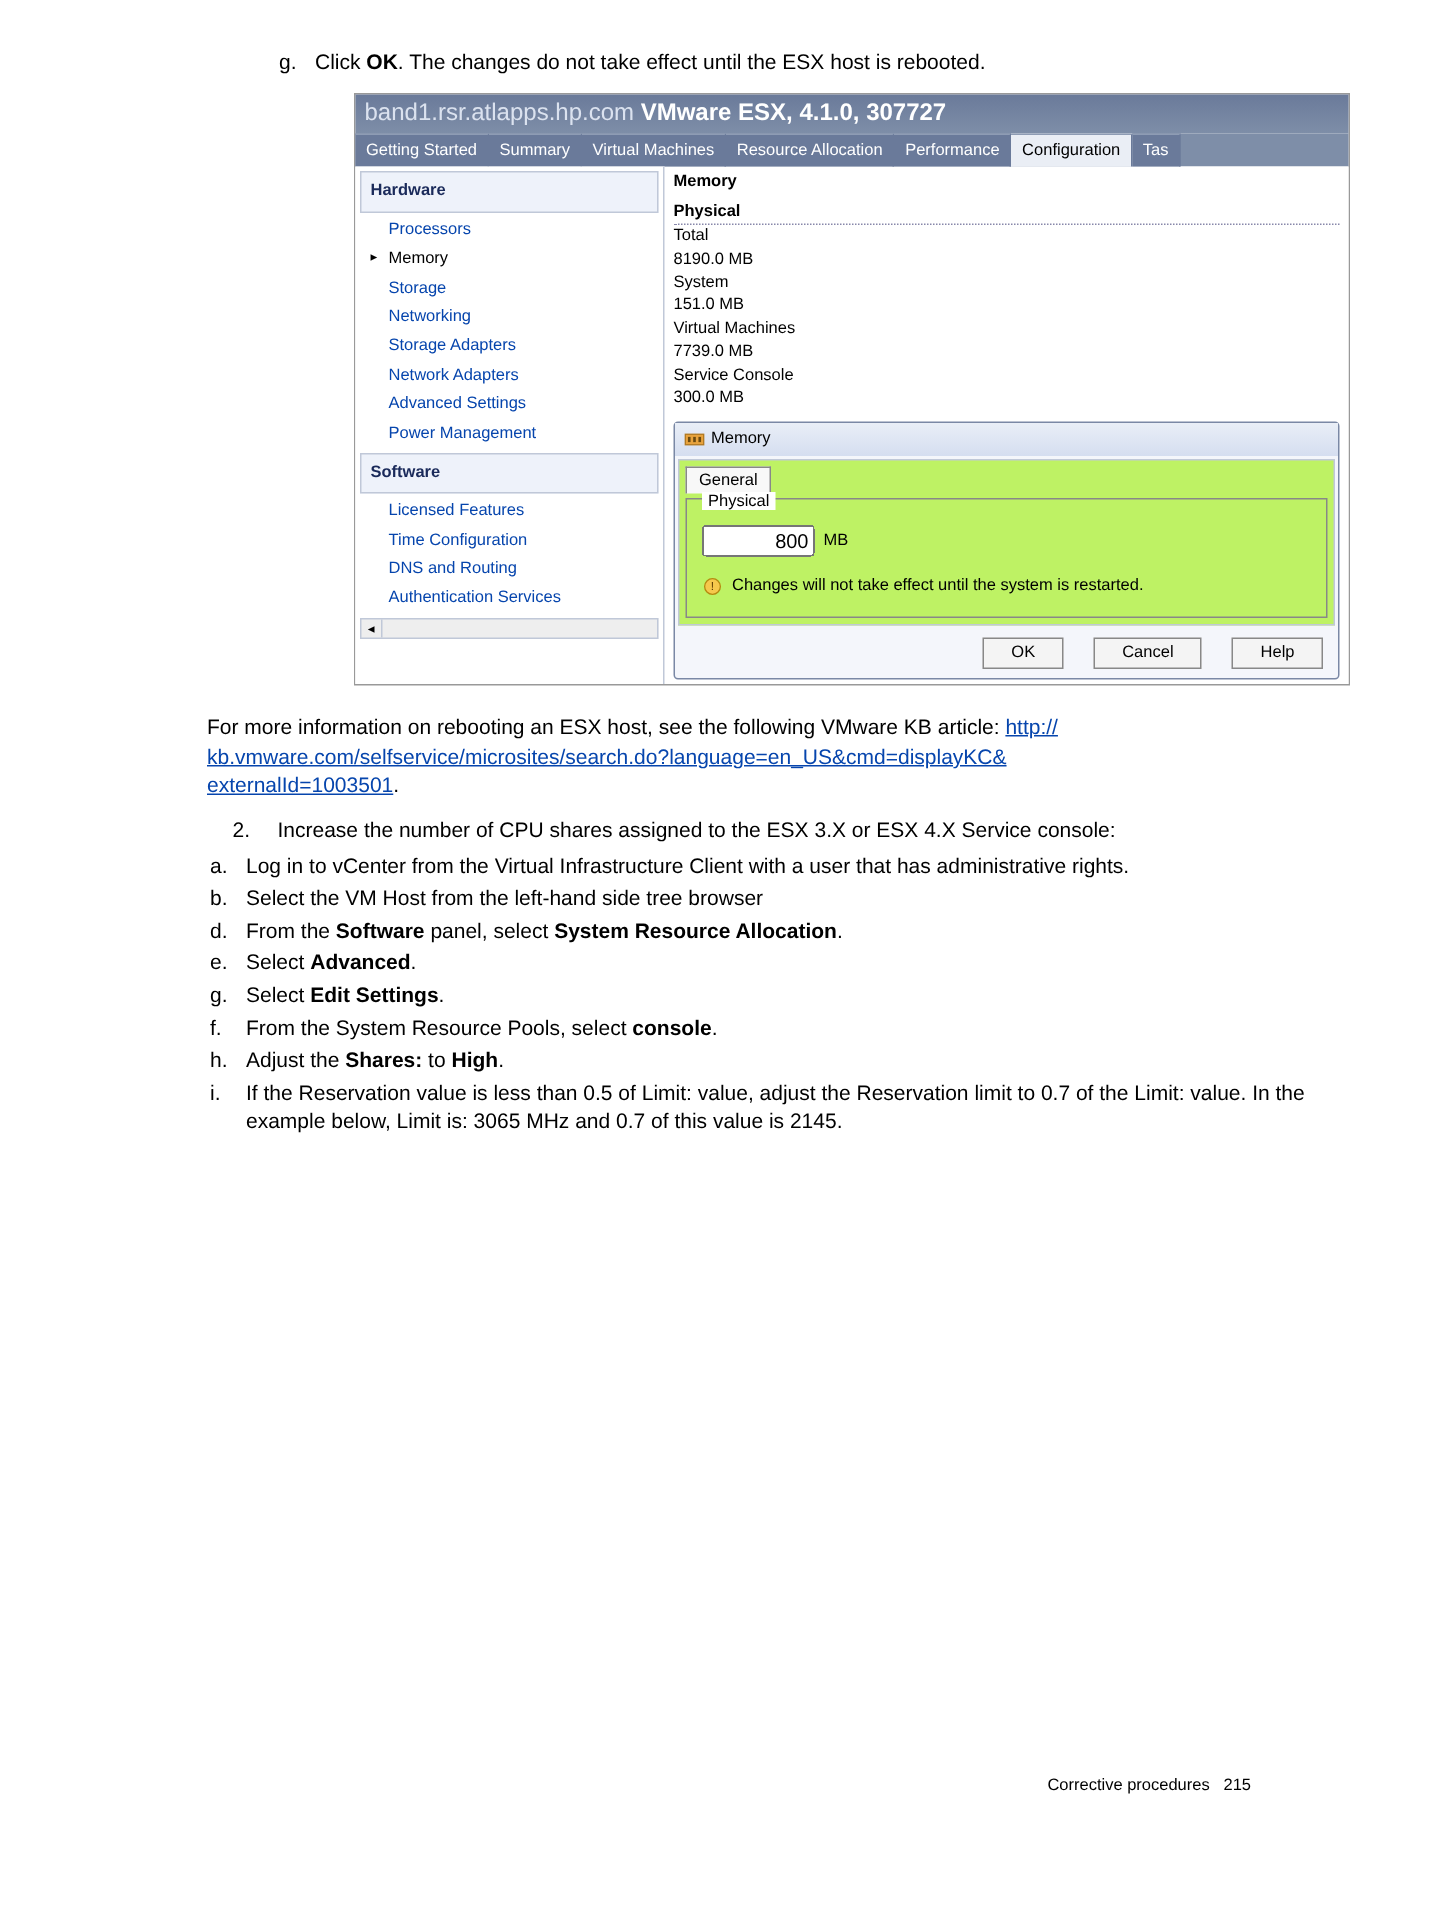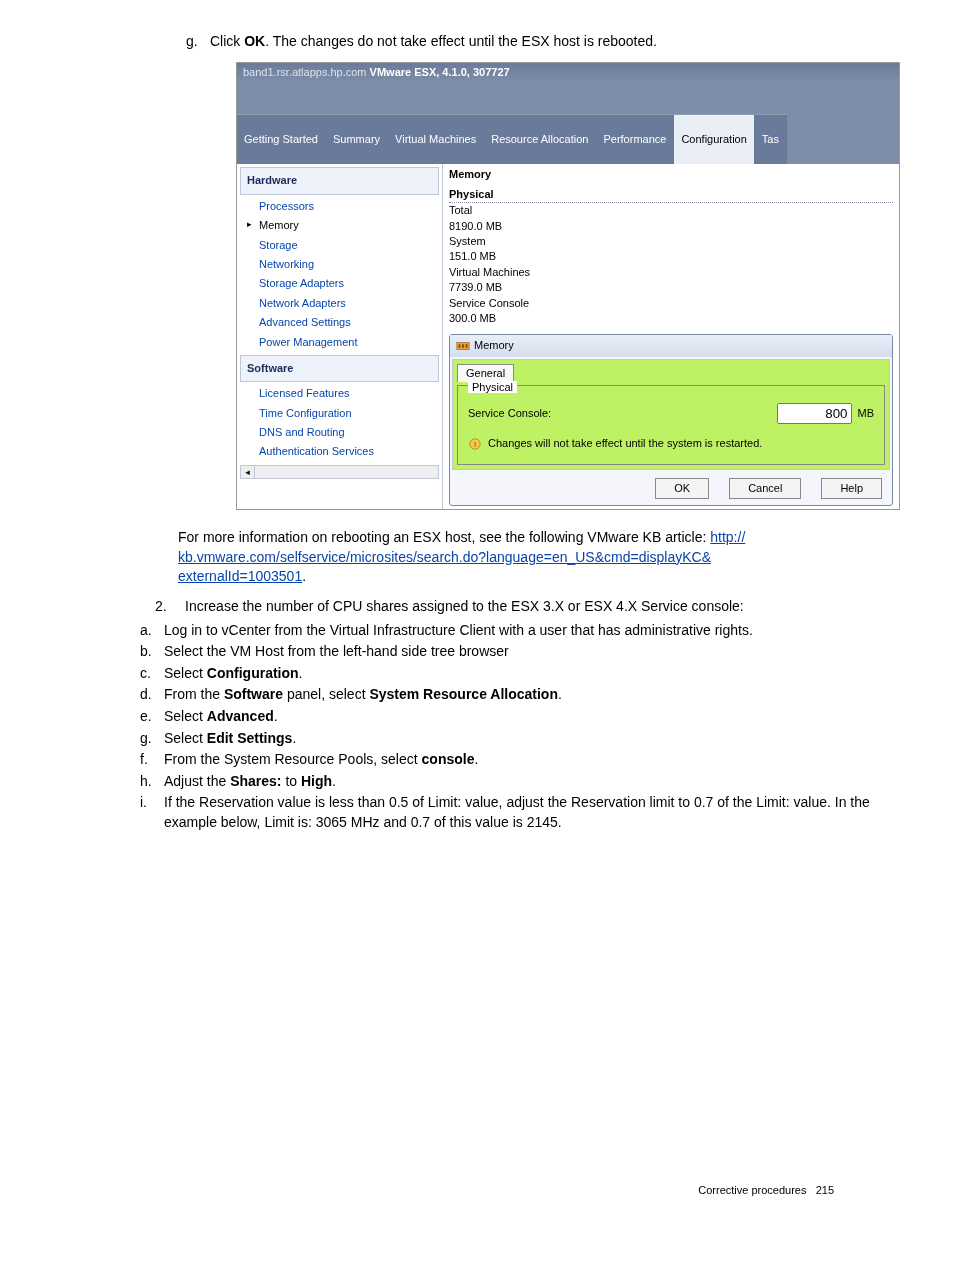--- a/index.html
+++ b/index.html
@@ -1,24 +1,24 @@
 <!DOCTYPE html>
 <html><head>
 <meta charset="utf-8">
 <style>
   * { box-sizing: border-box; margin: 0; padding: 0; }
   body { font-family: Arial, Helvetica, sans-serif; background: #fff; width: 954px; margin: 0 auto; padding: 32px 60px; font-size: 14px; color: #000; line-height: 1.4; }
   .step-g { margin-left: 126px; margin-bottom: 10px; }
   .letter { float: left; width: 24px; }
   .bold { font-weight: bold; }
   .screenshot { margin: 8px 0 18px 176px; width: 664px; border: 1px solid #999; background:#fff; font-size:11px; font-family: Tahoma, Verdana, sans-serif; }
-  .ss-titlebar { background: linear-gradient(to bottom,#6a7a9a,#7e8ea8); color:#fff; padding:2px 6px; font-size:11px; font-weight:bold; }
+  .ss-titlebar { background: linear-gradient(to bottom,#6a7a9a,#7e8ea8); color:#fff; padding:2px 6px; font-size:16px; font-weight:bold; }
   .ss-titlebar .host { font-weight:normal; color:#dbe2ef; filter:blur(.3px); }
   .ss-tabs { background:#7e8ea8; display:flex; color:#fff; font-size:11px; }
-  .ss-tab { padding:17px 7px; border-right:1px solid #6a7a9a; background:#6a7a9a; border-top:1px solid #8e9cb4; cursor:pointer;margin-top:32px;}
+  .ss-tab { padding:3px 7px; border-right:1px solid #6a7a9a; background:#6a7a9a; border-top:1px solid #8e9cb4; cursor:pointer;}
   .ss-tab.active { background:#eaeef5; color:#000; }
   .ss-body { display:flex; background:#fff; }
   .ss-left { width:206px; border-right:1px solid #c0c8d8; background:#fff; }
   .ss-section-head { background:#eef2fa; border:1px solid #c0c8d8; margin:3px 3px 2px 3px; padding:5px 6px; font-weight:bold; color:#1a2a5a; }
   .ss-link { color:#0645ad; padding:2px 0 2px 22px; cursor:pointer; }
   .ss-link.current::before { content:"▸"; position:absolute; margin-left:-12px; color:#000; font-size:9px;}
   .ss-link.current { color:#000; }
   .ss-right { flex:1; padding:3px 6px; position:relative; }
   .ss-h { font-weight:bold; }
   .ss-h2 { font-weight:bold; border-bottom:1px dotted #88a; margin-top:4px; }
@@ -33,21 +33,21 @@
   .fieldset-legend { position:relative; top:-14px; background:#fff; padding:0 4px; }
   .svc-row { display:flex; align-items:center; gap:6px; margin-top:-6px;}
   .svc-row .lbl { flex:1; }
   .svc-row input { width:75px; text-align:right; padding:1px 2px;}
   .warn-row { display:flex; align-items:center; gap:6px; margin-top:12px; }
   .warn-icon { width:14px; height:14px; }
   .dlg-buttons { display:flex; justify-content:flex-end; gap:20px; padding:6px 10px;}
   .btn { border:1px solid #888; background:#f4f4f4; padding:2px 18px; font-size:11px; cursor:pointer;}
   .scroller { background:#eee; border:1px solid #c0c8d8; margin:3px; height:14px; display:flex; align-items:center;}
   .scroll-left { width:14px; text-align:center; font-size:9px; border-right:1px solid #c0c8d8;}
-  .para { margin: 4px 0 10px 118px; }
+  .para { margin: 4px 0 10px 78px; }
   a.kb { color:#0645ad; text-decoration:underline; }
   .step2 { margin-left: 95px; margin-top:6px; display:flex;}
   .step2 .num { width:30px;}
   .substeps { margin-left:80px; margin-top:4px; }
   .sub { margin-bottom:2px; }
   .sub .sl { display:inline-block; width:24px; vertical-align:top;}
   .sub .st { display:inline-block; width:calc(100% - 30px); vertical-align:top;}
   .footer { position:absolute; bottom:34px; right:60px; font-size:11px;text-align:center;}
   .pagewrap { position:relative; min-height:1200px;}
   .mem-icon { width:14px; height:14px; fill:#e8a33d;}
@@ -131,21 +131,20 @@
                 <rect x="7" y="6" width="2" height="4" fill="#6b4a10"></rect>
                 <rect x="11" y="6" width="2" height="4" fill="#6b4a10"></rect>
               </svg>
           <span>Memory</span>
         </div>
         <div class="dlg-body">
           <span class="dlg-tab">General</span>
           <div class="fieldset">
             <span class="fieldset-legend">Physical</span>
             <div class="svc-row">
-              <span class="lbl">Service Console:</span>
               <input type="text" value="800" style="">
               <span>MB</span>
             </div>
             <div class="warn-row">
               <svg class="warn-icon" viewBox="0 0 16 16">
                     <circle cx="8" cy="8" r="6" fill="#f6c84c" stroke="#b58a10"></circle>
                     <text x="8" y="11" text-anchor="middle" font-size="9" fill="#5a3a00">!</text>
                   </svg>
               <span>Changes will not take effect until the system is restarted.</span>
             </div>
@@ -167,21 +166,20 @@
   <a class="kb"><span>externalId=1003501</span></a><span>.</span>
 </div>
 
 <div class="step2">
   <span class="num">2.</span>
   <span>Increase the number of CPU shares assigned to the ESX 3.X or ESX 4.X Service console:</span>
 </div>
 <div class="substeps" id="substeps">
       <div class="sub"><span class="sl">a.</span><span class="st">Log in to vCenter from the Virtual Infrastructure Client with a user that has administrative rights.</span></div>
       <div class="sub"><span class="sl">b.</span><span class="st">Select the VM Host from the left-hand side tree browser</span></div>
-      <div class="sub"><span class="sl">c.</span><span class="st">Select <span class="bold">Configuration</span>.</span></div>
       <div class="sub"><span class="sl">d.</span><span class="st">From the <span class="bold">Software</span> panel, select <span class="bold">System Resource Allocation</span>.</span></div>
       <div class="sub"><span class="sl">e.</span><span class="st">Select <span class="bold">Advanced</span>.</span></div>
       <div class="sub"><span class="sl">g.</span><span class="st">Select <span class="bold">Edit Settings</span>.</span></div>
       <div class="sub"><span class="sl">f.</span><span class="st">From the System Resource Pools, select <span class="bold">console</span>.</span></div>
       <div class="sub"><span class="sl">h.</span><span class="st">Adjust the <span class="bold">Shares:</span> to <span class="bold">High</span>.</span></div>
       <div class="sub"><span class="sl">i.</span><span class="st">If the Reservation value is less than 0.5 of Limit: value, adjust the Reservation limit to 0.7 of the Limit: value. In the example below, Limit is: 3065 MHz and 0.7 of this value is 2145.</span></div>
     </div>
 
 <div class="footer">
   <span>Corrective procedures</span>&nbsp;&nbsp;&nbsp;<span>215</span>

